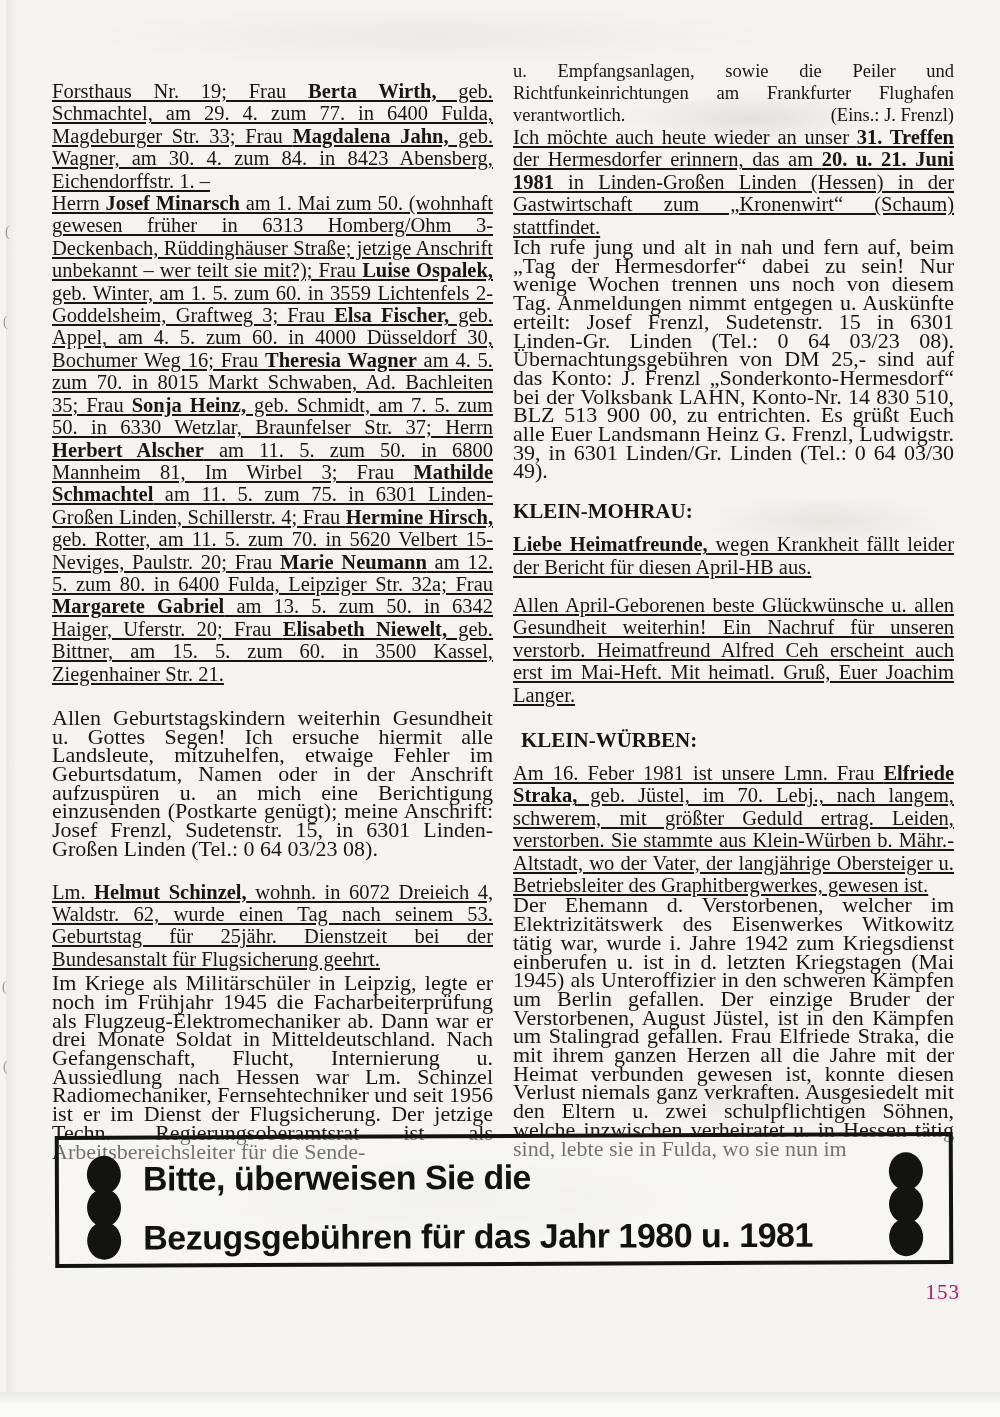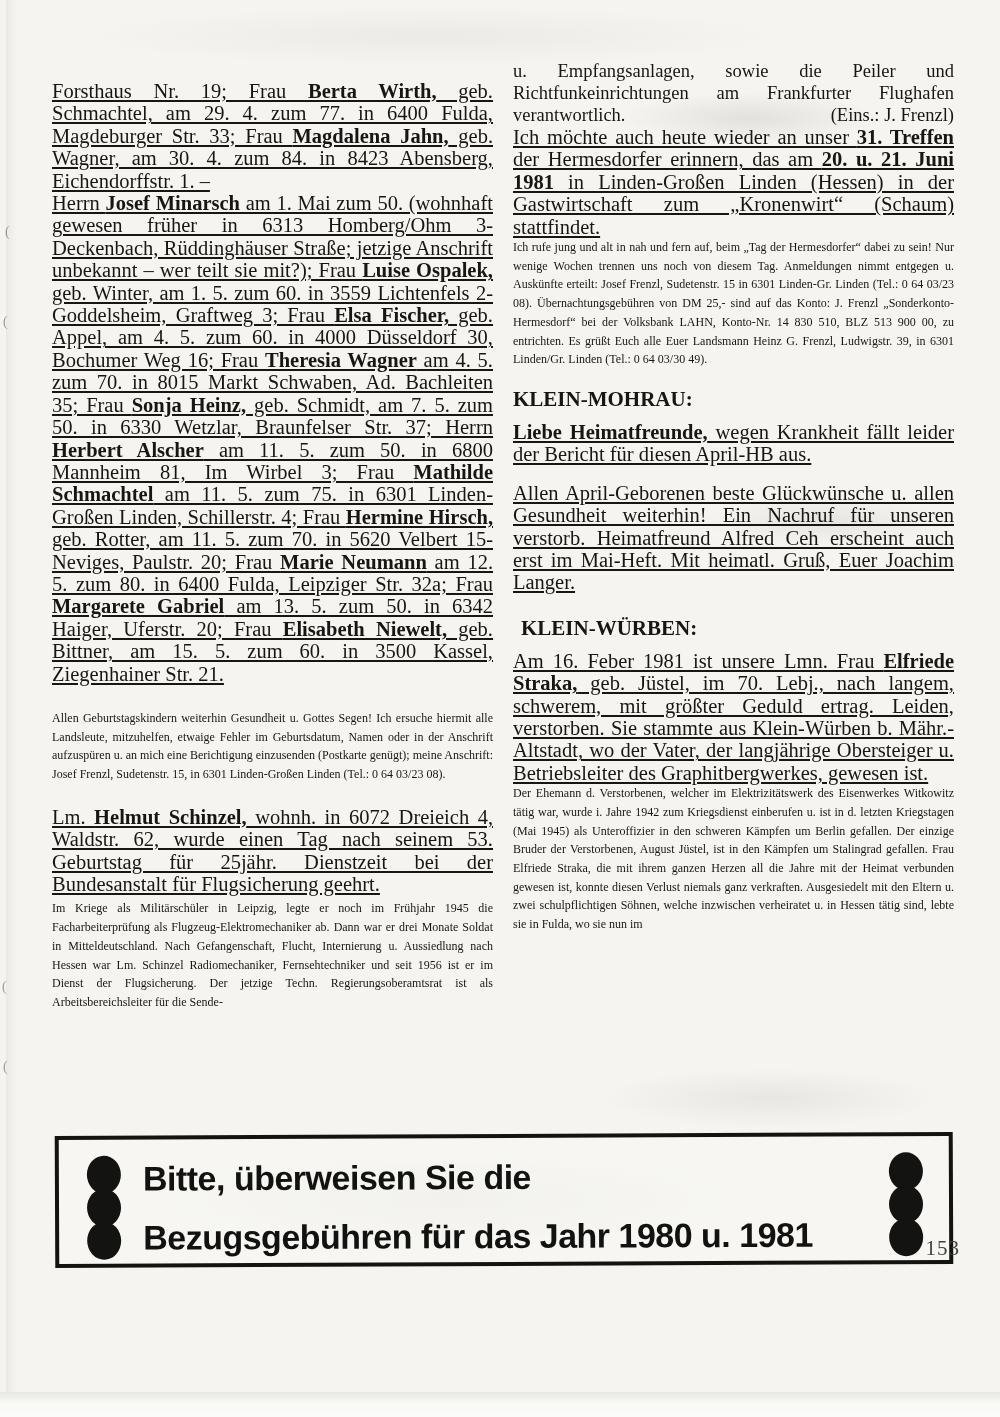--- a/index.html
+++ b/index.html
@@ -31,21 +31,21 @@
     background:radial-gradient(ellipse at center, rgba(150,148,142,0.10), rgba(0,0,0,0) 70%);}
   .speck{position:absolute;color:rgba(50,48,45,0.45);font-size:14px;line-height:1;}
 
   
   .col{position:absolute;width:441px;text-align:justify;}
   .col-left{left:52px;top:80px;}
   .col-right{left:513px;top:60px;}
 
   p{margin:0;}
   .reg{font-size:20.5px;line-height:22.4px;text-decoration:underline;}
-  .small{font-size:12px;line-height:18.7px;}
+  .small{font-size:22px;line-height:18.7px;}
   .cont{font-size:18.5px;line-height:22px;}
   .head{font-size:21px;line-height:24px;font-weight:bold;text-align:left;}
   b{font-weight:bold;}
   .byline{float:right;}
 
   .mt8{margin-top:8px;}
   .mt18{margin-top:24px;}
   .mt4{margin-top:4px;}
   .mt6{margin-top:16px;}
   .mt22{margin-top:22px;}
@@ -66,22 +66,22 @@
   }
   .dotcol{position:absolute;top:16px;width:36px;height:96px;}
   .dotcol-left{left:28px;}
   .dotcol-right{right:24px;}
   .dot{position:absolute;left:0;width:34px;height:38px;border-radius:50%;background:#131312;}
   .d1{top:0;}
   .d2{top:33px;}
   .d3{top:66px;}
 
   .page-number{
-    position:absolute;right:40px;top:1236px;
-    font-size:21px;letter-spacing:1px;color:#404040;
+    position:absolute;right:40px;top:1280px;
+    font-size:21px;letter-spacing:1px;color:#be185d;
   }
 </style>
 </head>
 <body>
 
 <div class="page">
 
   <div class="left-crease"></div>
   <div class="smudge s1"></div>
   <div class="smudge s2"></div>

